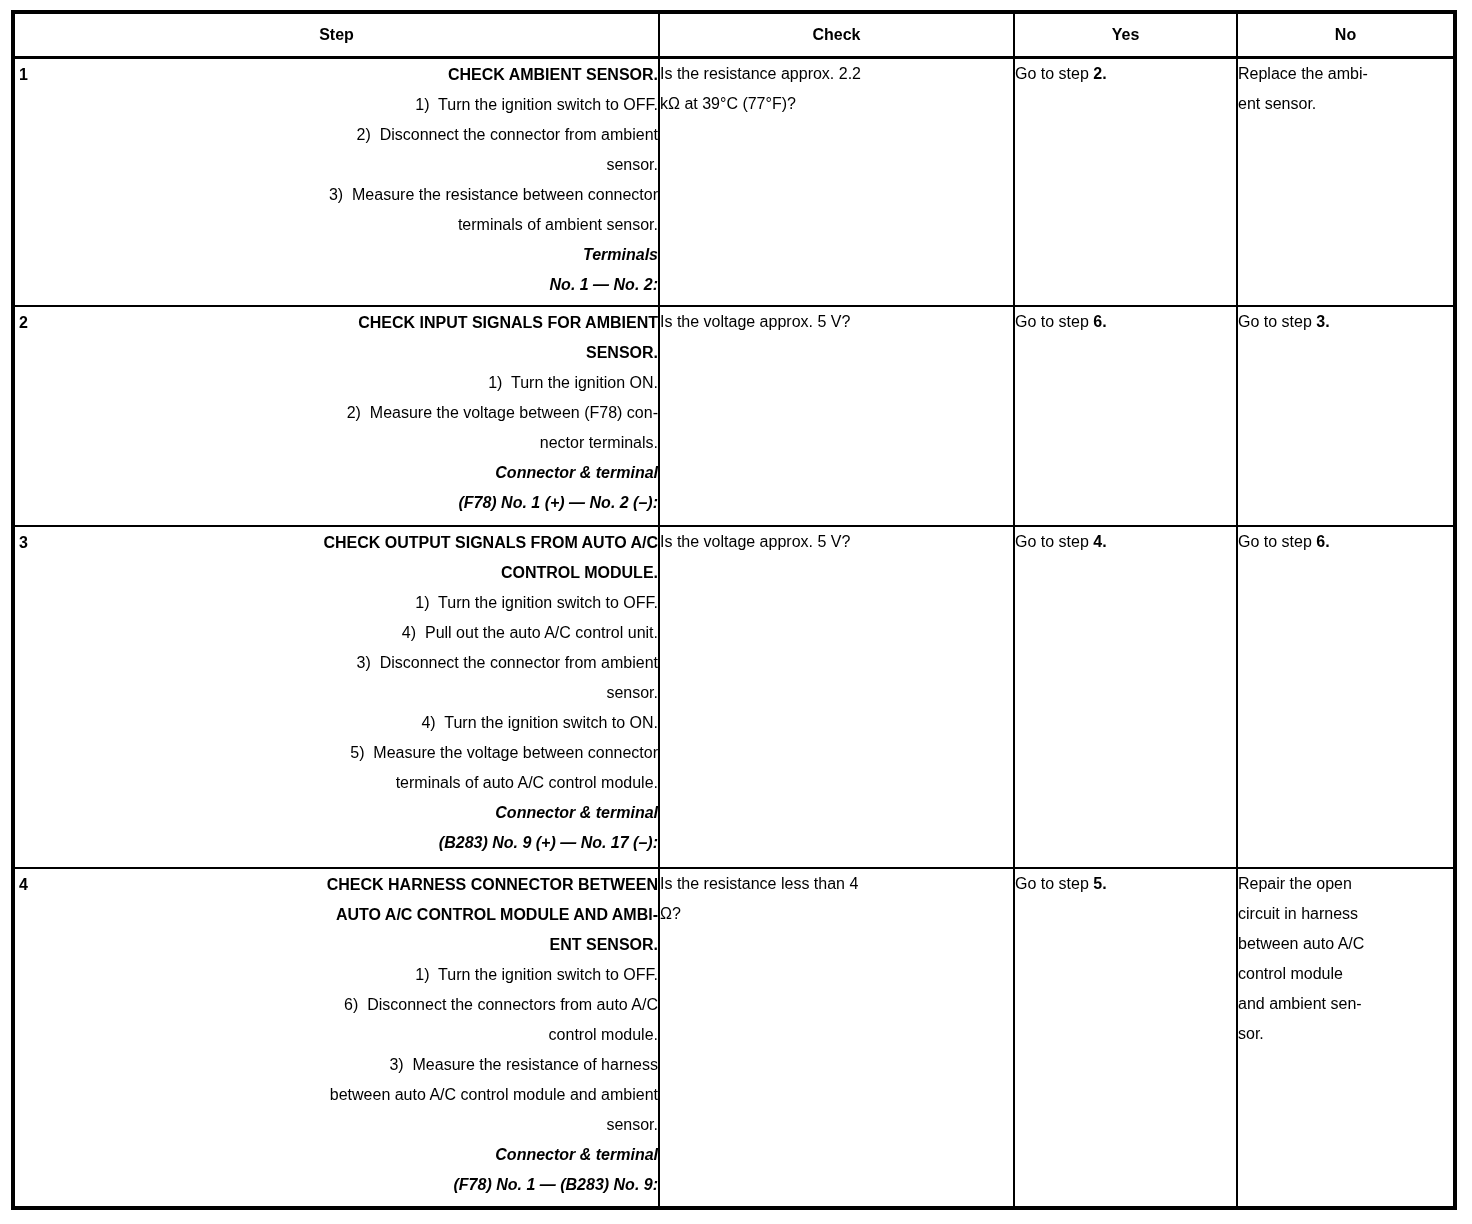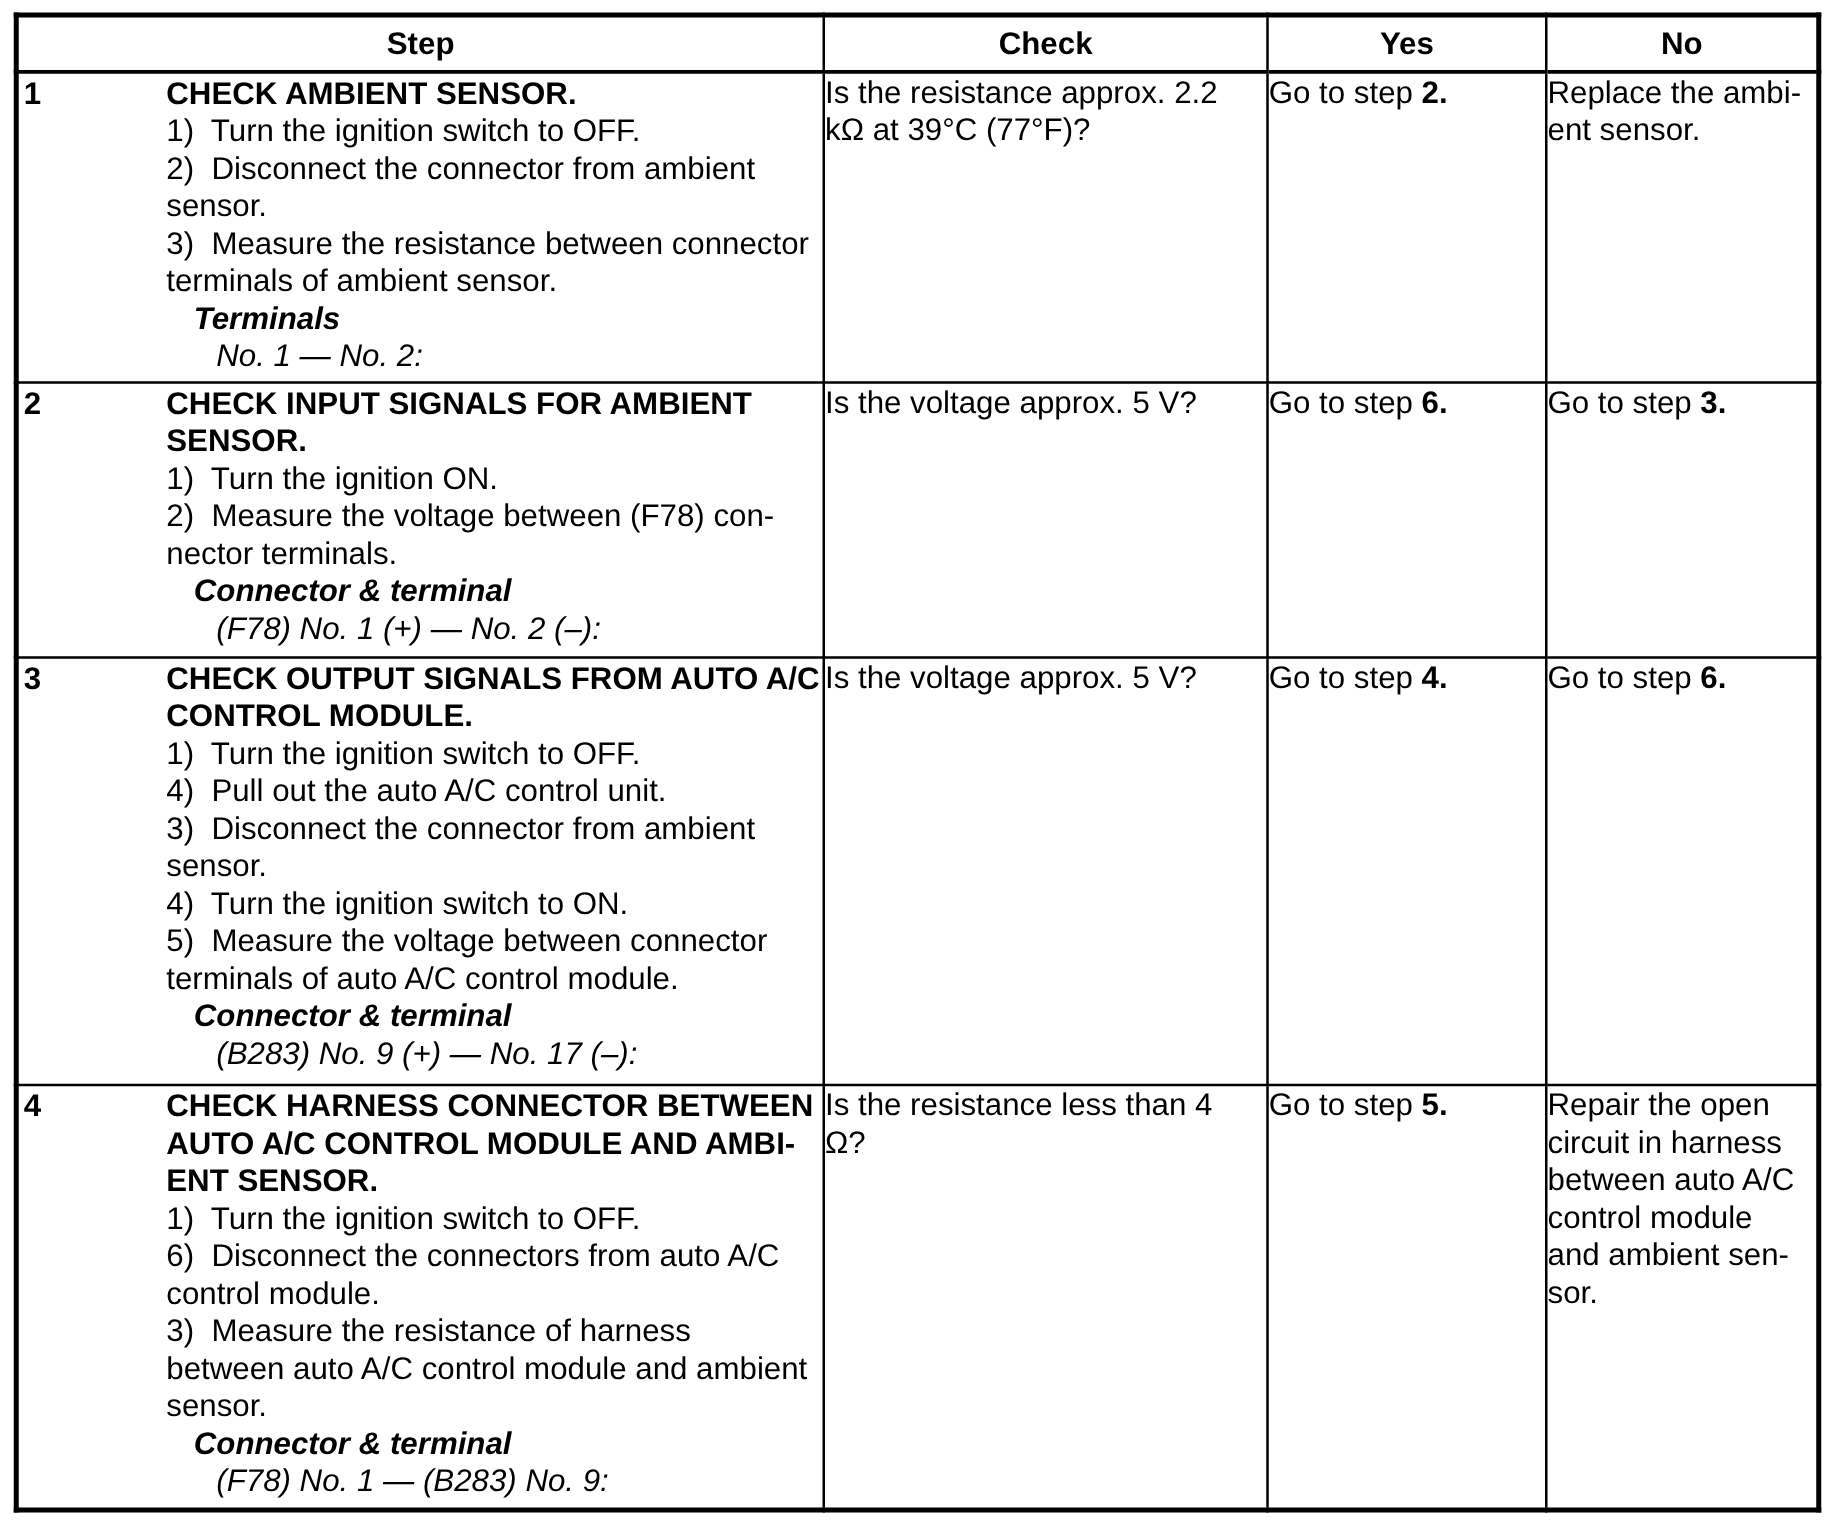--- a/index.html
+++ b/index.html
@@ -24,21 +24,21 @@
     border-collapse: collapse;
     table-layout: fixed;
     margin: 10px 0 0 11px;
     border: 4px solid #000;
   }
   table.diag th,
   table.diag td {
     border: 2px solid #000;
     vertical-align: top;
     padding: 0;
-    font-size: 25px;
+    font-size: 16px;
     line-height: 30px;
     overflow: hidden;
   }
   table.diag thead th {
     border-bottom: 3px solid #000;
     font-weight: bold;
     text-align: center;
     vertical-align: middle;
     height: 40px;
     padding: 1px 2px;
@@ -54,29 +54,30 @@
   .num {
     width: 118px;
     box-sizing: border-box;
     font-weight: bold;
     padding: 1px 0 0 4px;
     flex: 0 0 auto;
   }
   .step-text {
     flex: 1 1 auto;
     padding-top: 1px;
+    text-align: right;
   }
   .step-text p {
     margin: 0;
     white-space: pre-wrap;
   }
   p.t  { font-weight: bold; }
   p.b0 { font-weight: normal; }
   p.s1 { font-weight: bold; font-style: italic; padding-left: 22px; }
-  p.s2 { font-weight: normal; font-style: italic; padding-left: 40px; }
+  p.s2 { font-weight: bold; font-style: italic; padding-left: 40px; }
   .check-cell {
     padding: 1px 4px 0 4px;
     white-space: pre-wrap;
   }
   .yes-cell, .no-cell {
     padding: 1px 4px 0 5px;
     white-space: pre-wrap;
   }
   .b { font-weight: bold; }
 </style>

